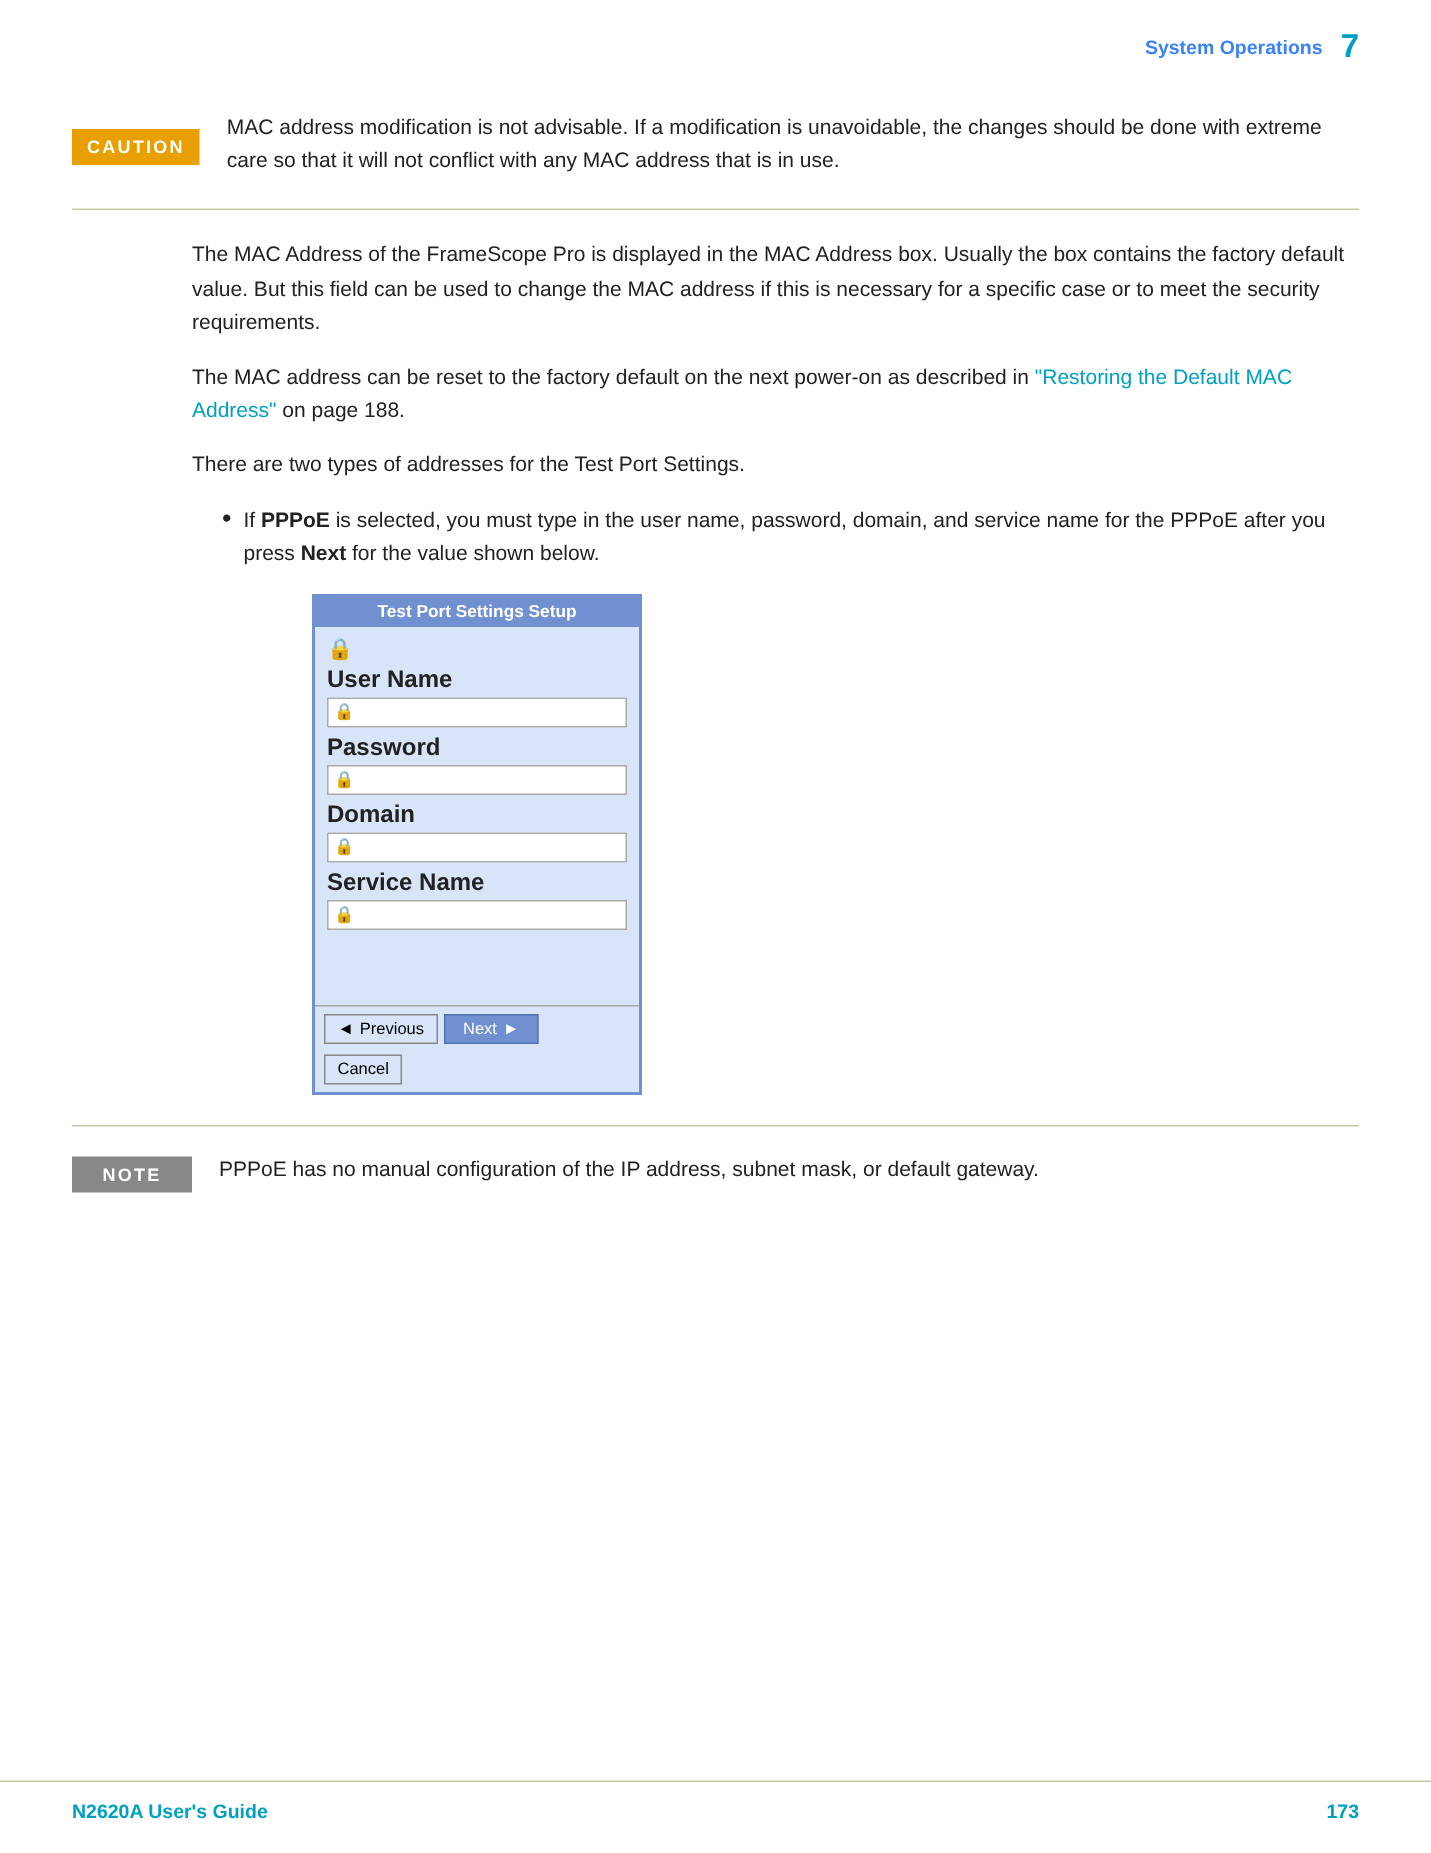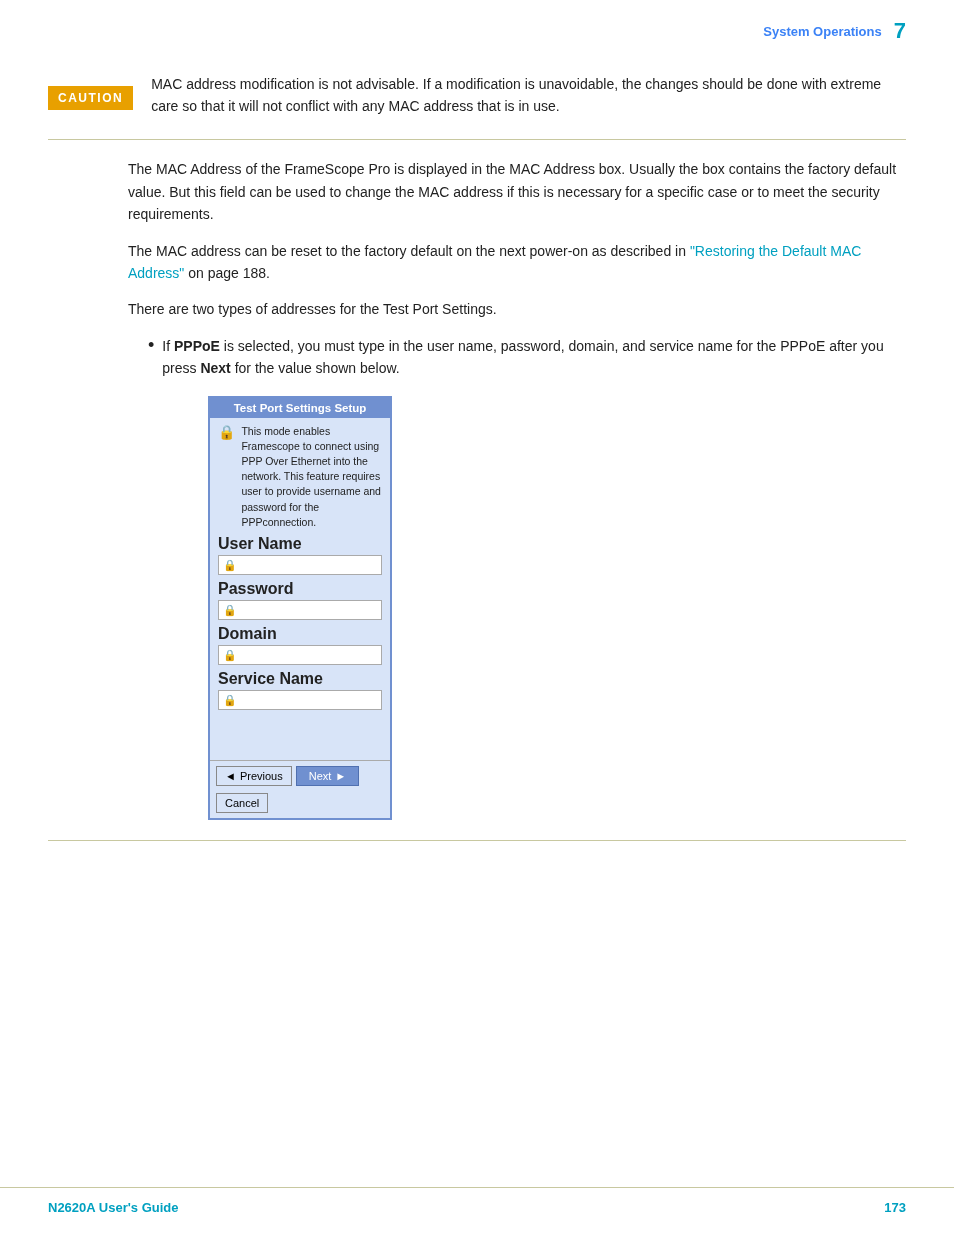--- a/index.html
+++ b/index.html
@@ -106,21 +106,21 @@
       color: #222;
       font-size: 18px;
       line-height: 1.2;
       flex-shrink: 0;
     }
 
     
     .device-screenshot {
       margin-left: 160px;
       margin-bottom: 20px;
-      width: 184px;
+      width: 220px;
       border: 2px solid #7090d0;
       background: #fff;
       font-size: 11px;
     }
     .device-title-bar {
       background: #7090d0;
       color: #fff;
       text-align: center;
       font-size: 11.5px;
       font-weight: bold;
@@ -300,21 +300,20 @@
           <span>If </span><strong>PPPoE</strong><span> is selected, you must type in the user name, password, domain, and service name for the PPPoE after you press </span><strong>Next</strong><span> for the value shown below.</span>
         </span>
       </div>
     </div>
 
     <div class="device-screenshot">
       <div class="device-title-bar">Test Port Settings Setup</div>
       <div class="device-body">
         <div class="device-info-row">
           <span class="device-icon">🔒</span>
-          <span class="device-info-text">This mode enables Framescope to connect using PPP Over Ethernet into the network. This feature requires user to provide username and password for the PPPconnection.</span>
         </div>
 
         <div class="field-label">User Name</div>
         <div class="field-input">
           <span class="field-input-icon">🔒</span>
         </div>
 
         <div class="field-label">Password</div>
         <div class="field-input">
           <span class="field-input-icon">🔒</span>
@@ -344,20 +343,24 @@
           </button>
         </div>
         <div class="footer-row2">
           <button class="btn-cancel">Cancel</button>
         </div>
       </div>
     </div>
 
     <hr class="divider">
 
+    <div class="note-block">
+      <div class="note-badge">NOTE</div>
+      <div class="note-text">PPPoE has no manual configuration of the IP address, subnet mask, or default gateway.</div>
+    </div>
 
   </div>
 
   <div class="page-footer">
     <span class="footer-guide">N2620A User's Guide</span>
     <span class="footer-pagenum">173</span>
   </div>
 
 </div>
 

